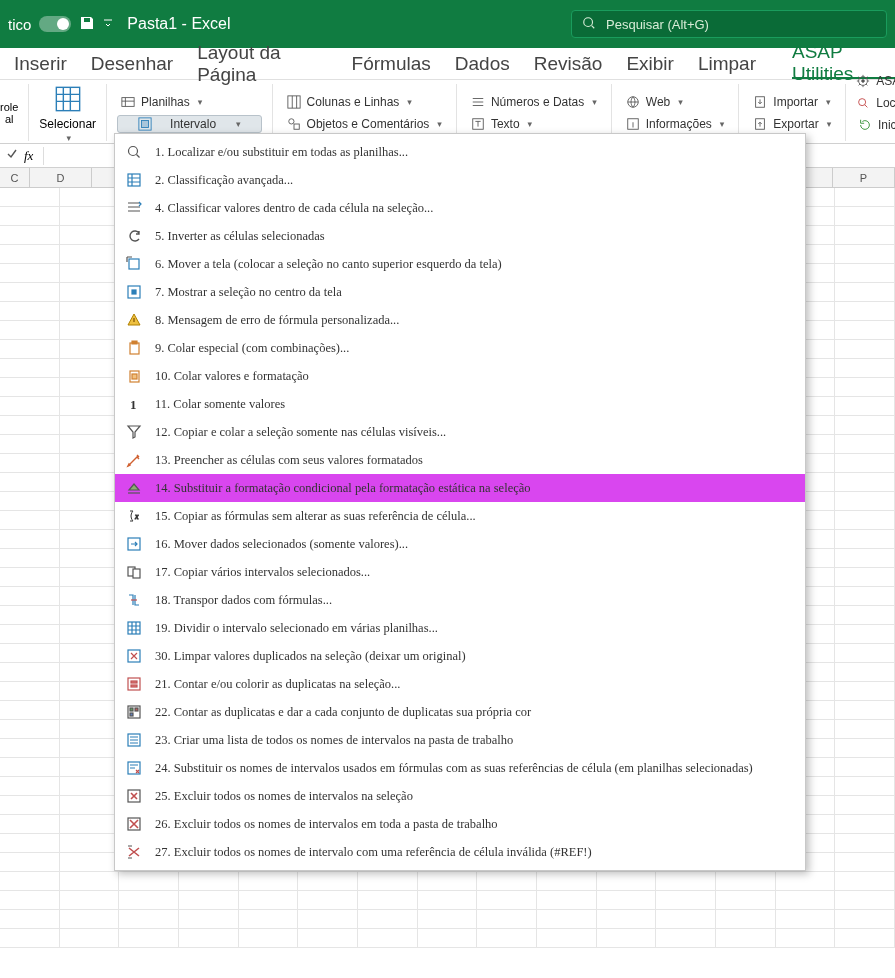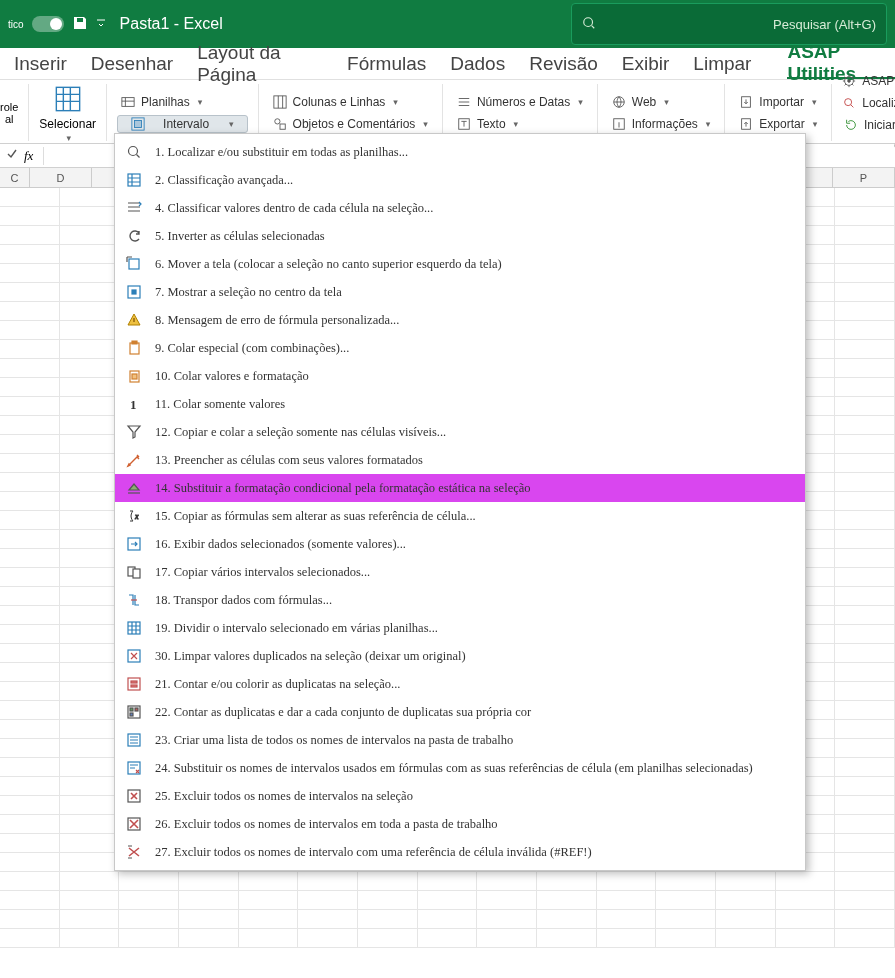--- a/index.html
+++ b/index.html
@@ -22,65 +22,64 @@
     }
     .titlebar-left { display: flex; align-items: center; gap: 8px; }
     .toggle-track {
       width: 32px; height: 16px; border-radius: 9px;
       background: rgba(255,255,255,.35); position: relative;
     }
     .toggle-thumb {
       width: 12px; height: 12px; border-radius: 50%;
       background: #fff; position: absolute; top: 2px; right: 2px;
     }
-    .tb-label { font-size: 10px; }
+    .tb-label { font-size: 15px; }
     .tb-save svg, .tb-caret svg { fill: #fff; }
     .title-text { font-size: 16px; margin-left: 6px; }
     .searchbox {
       margin-left: auto;
       background: #0a6b37;
       border: 1px solid #1a9c5d;
-      height: 42px; width: 316px;
+      height: 28px; width: 316px;
       border-radius: 4px;
       display: flex; align-items: center;
       padding: 0 10px; gap: 10px;
       color: #d7ecd7;
-      justify-content: space-between;
     }
     .search-icon svg { stroke: #d7ecd7; }
     .search-ph { font-size: 13px; }
     .tabs {
       height: 32px; background: #fff;
       display: flex; 
       gap: 24px; padding-left: 14px;
       border-bottom: 1px solid #e0e0e0;
       font-size: 19px; color: #444;
     }
     .tab { cursor: pointer; height: 100%; display: flex; align-items: center; }
-    .tab.active { color: #107c41; border-bottom: 2px solid #107c41; font-weight: 700; margin-left: 12px; }
+    .tab.active { color: #107c41; border-bottom: 2px solid #107c41; font-weight: 400; margin-left: 12px; }
     .ribbon {
       background: #fff;
       border-bottom: 1px solid #d0d0d0;
       display: flex;
       padding: 4px 0 2px 0;
       height: 64px;
       font-size: 12px;
     }
     .ribbon-group {
       border-right: 1px solid #e3e3e3;
       padding: 0 10px;
       display: flex; flex-direction: column; justify-content: center;
       gap: 4px;
     }
     .ribbon-big {
       display: flex; flex-direction: column; align-items: center;
       justify-content: center; gap: 2px; font-size: 12px;
     }
     .ribbon-item { display: flex; align-items: center; gap: 6px; color: #333; cursor: pointer; white-space: nowrap; padding: 2px 4px; }
-    .ribbon-item.active { background: #e0e6ea; border: 1px solid #b8c2ca; border-radius: 3px; padding: 1px 13px; gap: 18px; }
+    .ribbon-item.active { background: #e0e6ea; border: 1px solid #b8c2ca; border-radius: 3px; padding: 1px 20px; gap: 18px; }
     .ribbon-item svg { flex-shrink: 0; }
     .caret { font-size: 9px; color: #666; margin-left: 2px; }
     .fxbar {
       height: 24px; border-bottom: 1px solid #d0d0d0;
       display: flex; align-items: center; padding-left: 6px; gap: 6px;
     }
     .fxbar .check svg { stroke: #555; }
     .fxbar .fx { font-style: italic; font-family: "Times New Roman", serif; font-size: 13px; }
     .sheet { position: relative; }
     .colheaders {
@@ -1130,21 +1129,21 @@
       </span>
       <span><span class="menu-num">15.</span><span> Copiar as fórmulas sem alterar as suas referência de célula...</span></span>
     </div>
     <div class="menu-item">
       <span class="menu-icon">
         <svg viewBox="0 0 16 16" fill="none" stroke="#2c7fb8" stroke-width="1.2">
           <rect x="2" y="2" width="12" height="12"></rect>
           <path d="M5 8h6M9 6l2 2-2 2"></path>
         </svg>
       </span>
-      <span><span class="menu-num">16.</span><span> Exibir dados selecionados (somente valores)...</span></span>
+      <span><span class="menu-num">16.</span><span> Mover dados selecionados (somente valores)...</span></span>
     </div>
     <div class="menu-item">
       <span class="menu-icon">
         <svg viewBox="0 0 16 16" fill="none" stroke="#555" stroke-width="1.2">
           <rect x="2" y="3" width="7" height="9"></rect>
           <rect x="7" y="5" width="7" height="9" fill="#fff"></rect>
         </svg>
       </span>
       <span><span class="menu-num">17.</span><span> Copiar vários intervalos selecionados...</span></span>
     </div>

